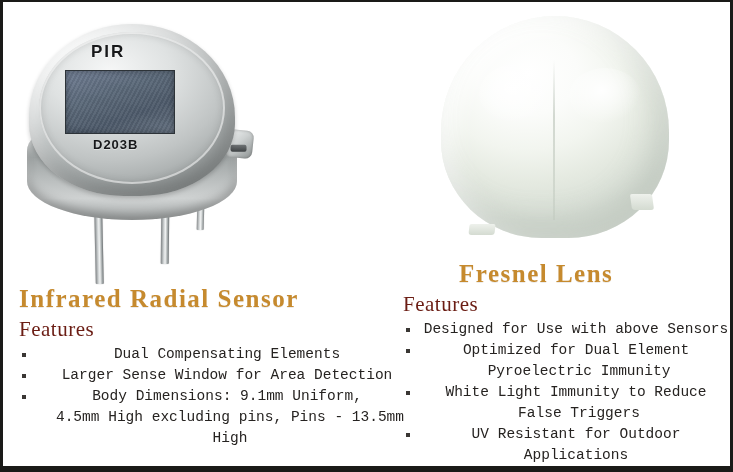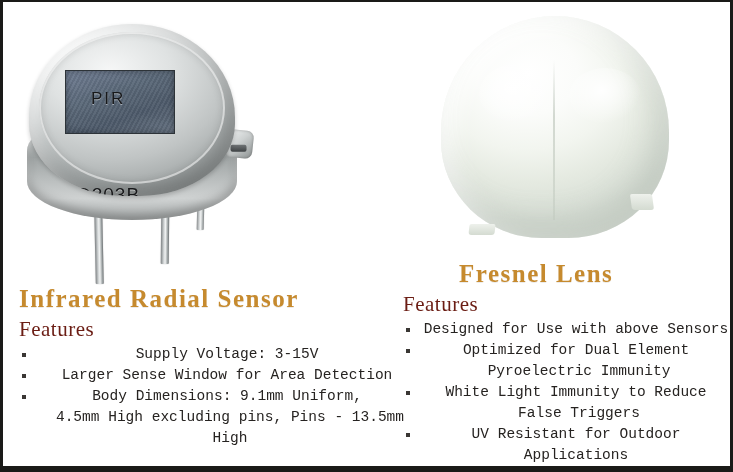--- a/index.html
+++ b/index.html
@@ -111,27 +111,26 @@
     background:
       repeating-linear-gradient(118deg, rgba(255,255,255,.05) 0 2px, rgba(0,0,0,.05) 2px 4px),
       linear-gradient(160deg,#6f7c92 0%,#5a6878 38%,#4d5a6a 68%,#64707f 100%);
     border: 1px solid #2d3338;
     box-shadow: inset 0 0 6px rgba(0,0,0,.35);
   }
   .pir-label {
     position: absolute;
     color: #17181a;
     font-family: "Liberation Sans", sans-serif;
-    font-weight: normal;
+    font-weight: bold;
     letter-spacing: 2px;
     text-shadow: 0 1px 0 rgba(255,255,255,.45);
-    margin-top: 47px;
   }
   .pir-label.top  { left: 62px; top: 18px; font-size: 17px; }
-  .pir-label.bot  { left: 48px; top: 113px; font-size: 19px; letter-spacing: 1px; }
+  .pir-label.bot  { left: 64px; top: 113px; font-size: 13px; letter-spacing: 1px; }
 
   
   .photo-lens {
     position: absolute;
     left: 430px;
     top: 8px;
     width: 270px;
     height: 258px;
   }
   .lens-dome {
@@ -247,21 +246,21 @@
         <div class="lens-seam"></div>
       </div>
       <div class="lens-foot f1"></div>
       <div class="lens-foot f2"></div>
     </div>
 
     <div class="col col-left">
       <h1 class="product-title">Infrared Radial Sensor</h1>
       <h2 class="features-head">Features</h2>
       <ul class="features">
-        <li>Supply Voltage: 3-15V</li>
+        <li>Dual Compensating Elements</li>
         <li>Larger Sense Window for Area Detection</li>
         <li>Body Dimensions: 9.1mm Uniform,</li>
         <li class="cont">4.5mm High excluding pins, Pins - 13.5mm High</li>
       </ul>
     </div>
 
     <div class="col col-right">
       <h1 class="product-title">Fresnel Lens</h1>
       <h2 class="features-head">Features</h2>
       <ul class="features">

